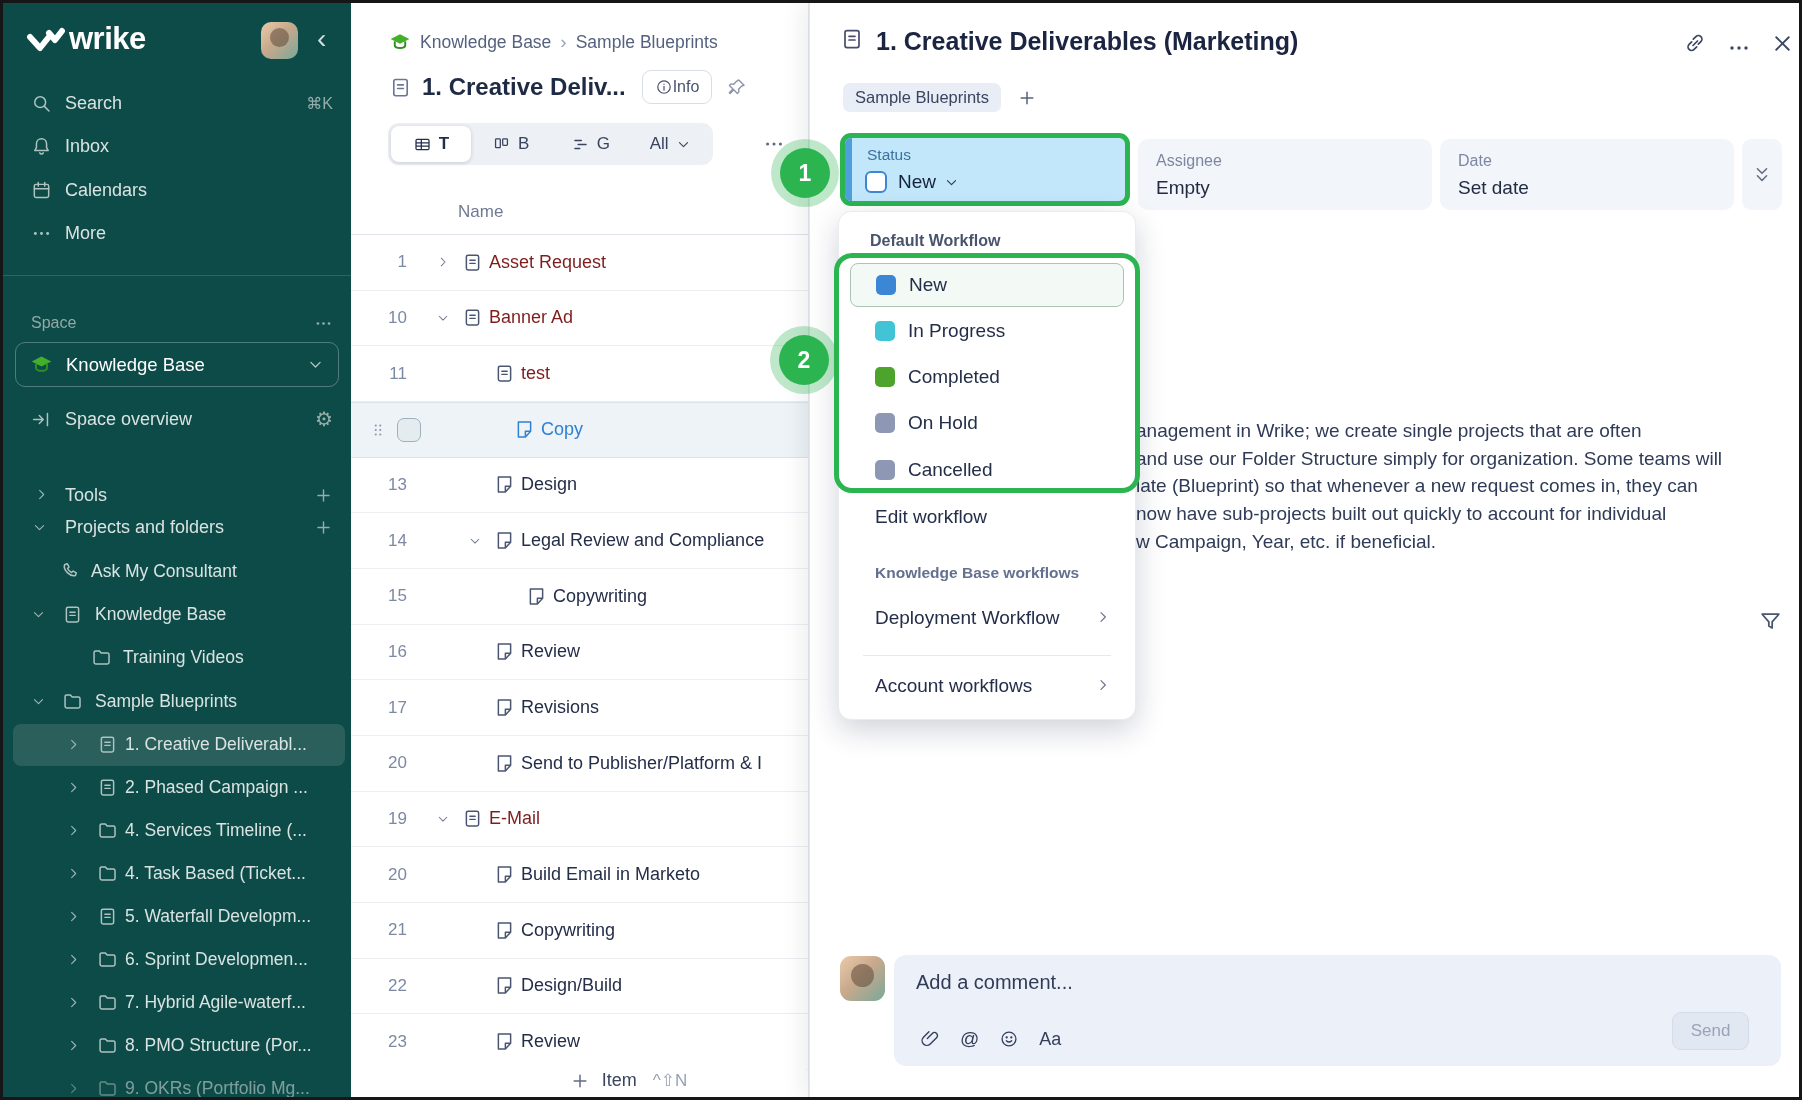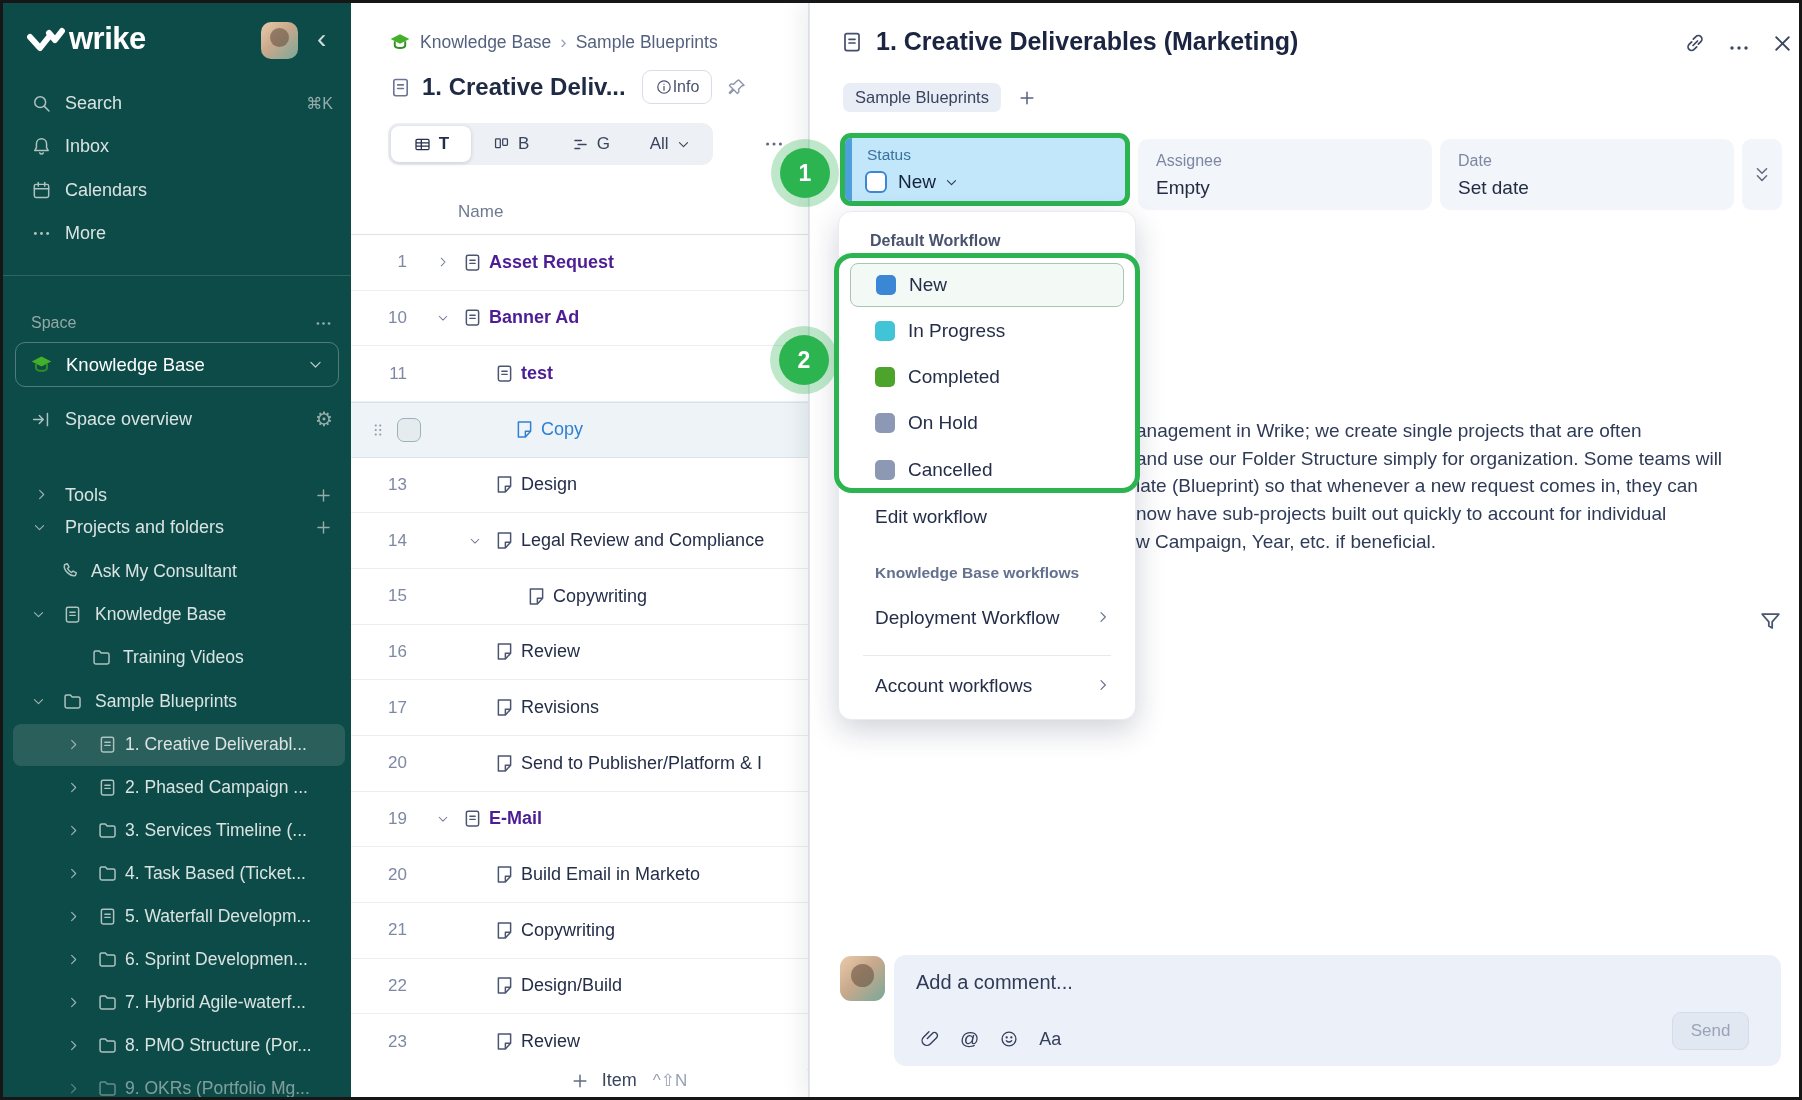--- a/index.html
+++ b/index.html
@@ -60,37 +60,37 @@
   .lp-more { position: absolute; left: 412px; top: 130px; color: #5F6B85; cursor: pointer; }
   .lp-head { position: absolute; left: 0; right: 0; top: 190px; height: 42px; border-bottom: 1px solid #DFE3E9; }
   .lp-head .col { position: absolute; left: 107px; top: 9px; font-size: 17px; color: #6F7A92; }
   .t-rows { position: absolute; left: 0; right: 0; top: 232px; }
   .t-row { height: 55.66px; border-bottom: 1px solid #ECEEF2; display: flex; align-items: center; position: relative; }
   .rnum { width: 56px; text-align: right; font-size: 17px; color: #7D88A3; flex: 0 0 56px; }
   .sp1 { flex: 0 0 22px; } .sp2 { flex: 0 0 54px; } .sp3 { flex: 0 0 86px; } .spc { flex: 0 0 88px; }
   .rchev { flex: 0 0 28px; display: flex; justify-content: center; color: #6F7A92; }
   .ric { flex: 0 0 30px; display: flex; justify-content: center; color: #4A5570; }
   .rname { margin-left: 2px; font-size: 18px; color: #242E49; white-space: nowrap; overflow: hidden; }
-  .rname.b { font-weight: bold; color: #4c1d95; }
+  .rname.b { font-weight: normal; color: #7f1d1d; }
   .t-row.sel { background: #EDF3F6; border-top: 1px solid #D9E5EA; border-bottom: 1px solid #D9E5EA; }
   .t-row.sel .rname { color: #2F80D2; }
   .t-row.sel .ric { color: #2F80D2; }
   .drag { flex: 0 0 20px; margin-left: 18px; color: #8C97AC; }
   .rcheck { flex: 0 0 24px; height: 24px; margin-left: 8px; background: #E5ECF0; border: 1.5px solid #9FB0BC;
             border-radius: 7px; cursor: pointer; }
   .lp-foot { position: absolute; left: 0; right: 1px; top: 1058px; height: 39px; background: #fff;
              display: flex; align-items: center; justify-content: center; }
   .lp-foot .plus { margin-left: 99px; color: #5F6B85; }
   .lp-foot .lbl { margin-left: 12px; font-size: 18px; color: #3A455F; }
   .lp-foot .sc { margin-left: 16px; font-size: 17px; color: #97A1B5; }
 
   
   .detail-panel { position: absolute; left: 806px; top: 0; right: 0; height: 100%; background: #fff;
                   border-left: 1px solid #E4E7EB; box-shadow: -8px 0 20px rgba(20,30,50,.07); }
-  .dp-title-row { position: absolute; left: 30px; top: 24px; display: flex; align-items: center; }
+  .dp-title-row { position: absolute; left: 30px; top: 24px; display: flex; align-items: flex-start; }
   .dp-title { margin-left: 12px; font-size: 25px; font-weight: bold; color: #1B2440; white-space: nowrap; }
   .dp-ic { position: absolute; top: 28px; color: #3C4760; cursor: pointer; }
   .tag-row { position: absolute; left: 33px; top: 80px; display: flex; align-items: center; }
   .tag { height: 29px; padding: 0 12px; background: #E9EDF5; border-radius: 7px; display: flex;
          align-items: center; font-size: 16.5px; color: #3A445F; cursor: pointer; }
   .tag-plus { margin-left: 16px; color: #55617E; cursor: pointer; }
   .f-box { position: absolute; top: 136px; height: 71px; background: #F2F5F9; border-radius: 10px; cursor: pointer; }
   .f-box .flbl { position: absolute; left: 18px; top: 13px; font-size: 16px; color: #7C87A3; }
   .f-box .fval { position: absolute; left: 18px; top: 38px; font-size: 19px; color: #222C44; }
   .f-status { position: absolute; left: 30px; top: 130px; width: 290px; height: 73px; background: #C2E7FA;
@@ -428,21 +428,21 @@
       <span class="tree-chev">
           <svg width="15" height="15" viewBox="0 0 24 24">
             <use href="#i-chev-r"></use>
           </svg>
         </span>
       <span class="tree-ic">
           <svg width="21" height="21" viewBox="0 0 24 24">
             <use href="#i-folder"></use>
           </svg>
         </span>
-      <span class="tree-lbl">3. Services Timeline (...</span>
+      <span class="tree-lbl">4. Services Timeline (...</span>
     </div>
     <div class="bp-row" style="top:850px">
       <span class="tree-chev">
           <svg width="15" height="15" viewBox="0 0 24 24">
             <use href="#i-chev-r"></use>
           </svg>
         </span>
       <span class="tree-ic">
           <svg width="21" height="21" viewBox="0 0 24 24">
             <use href="#i-folder"></use>

